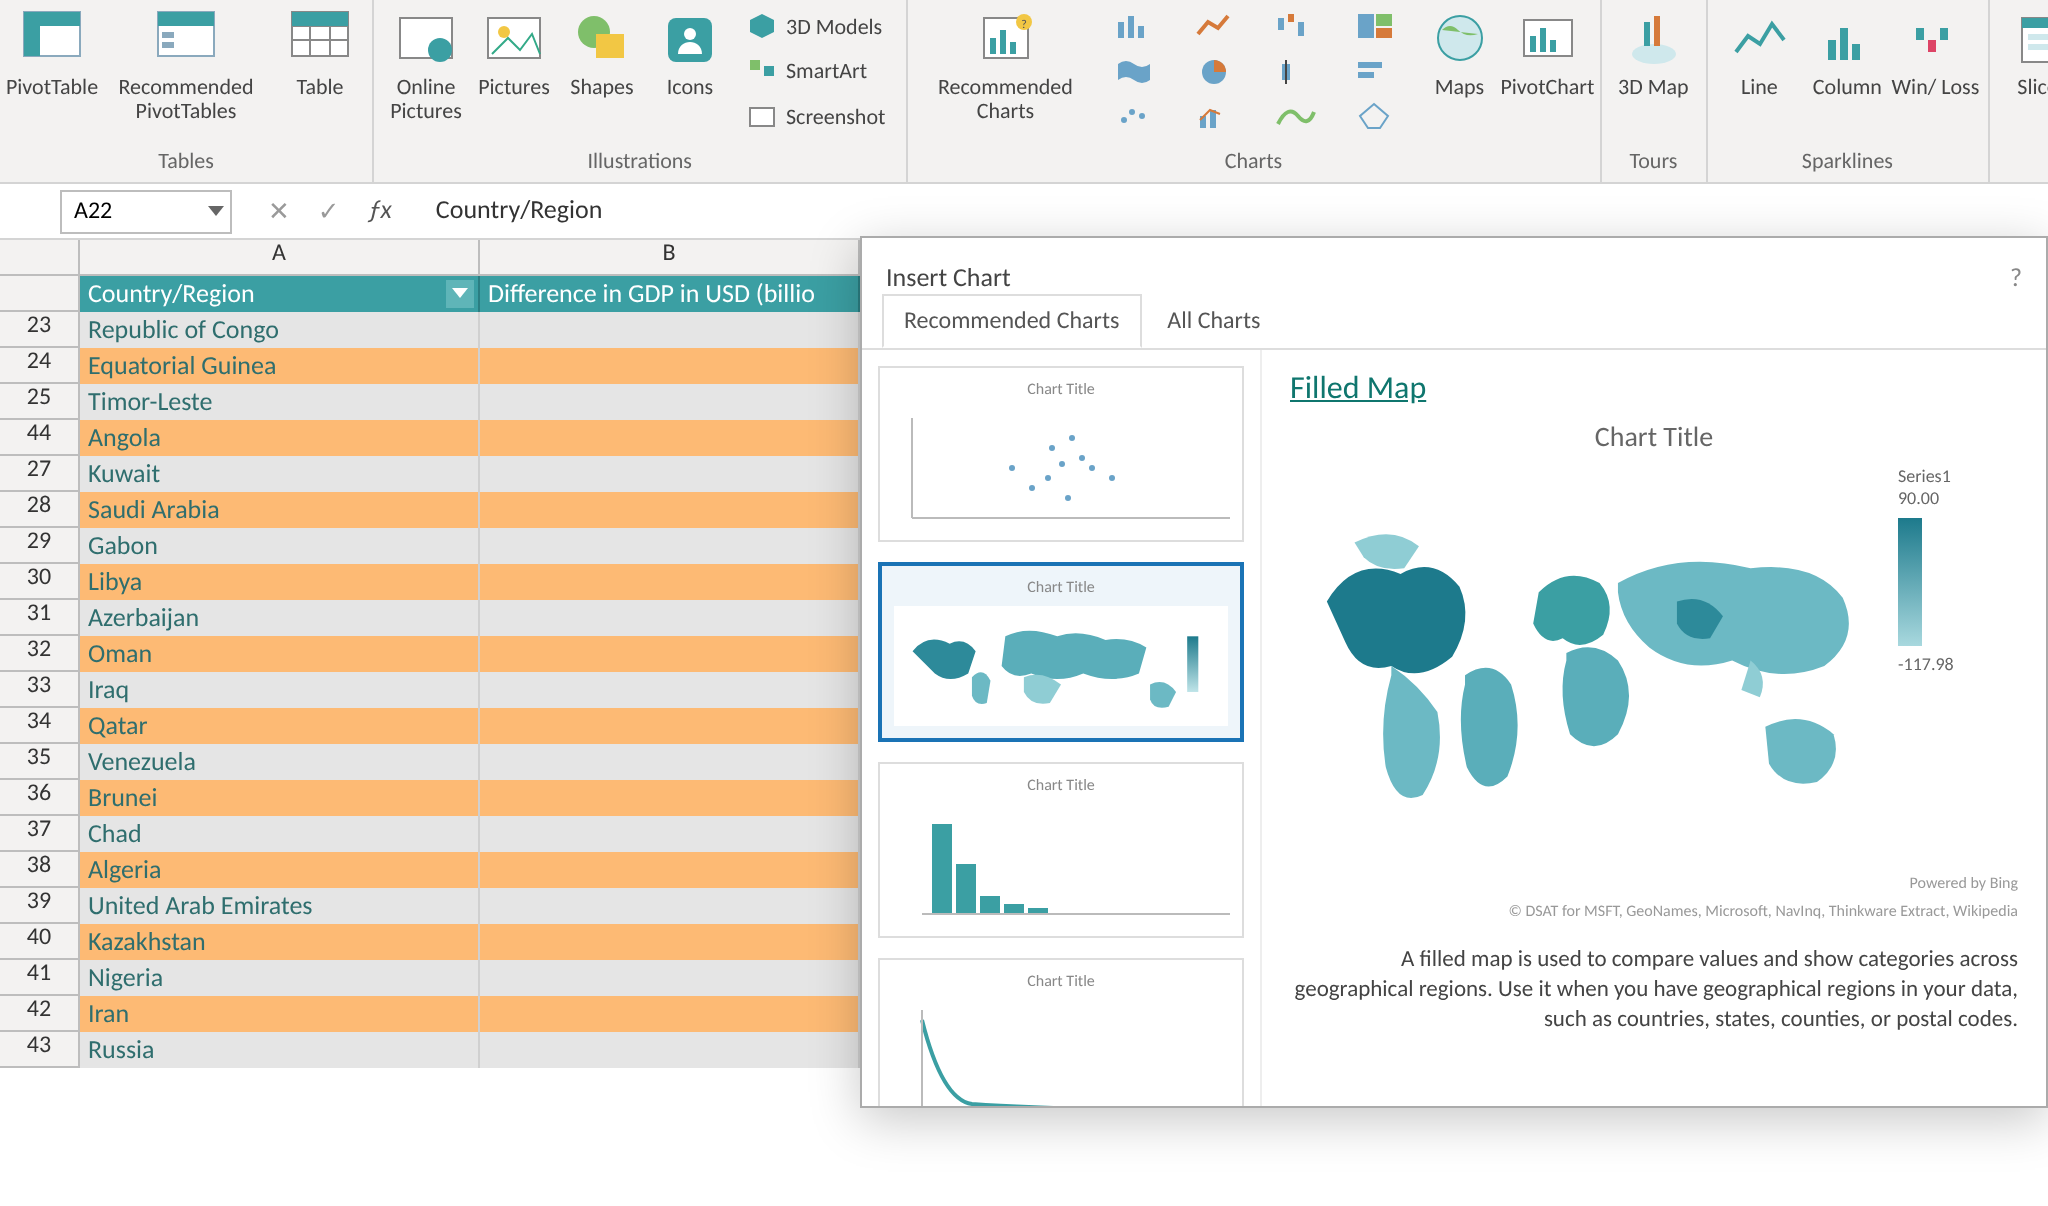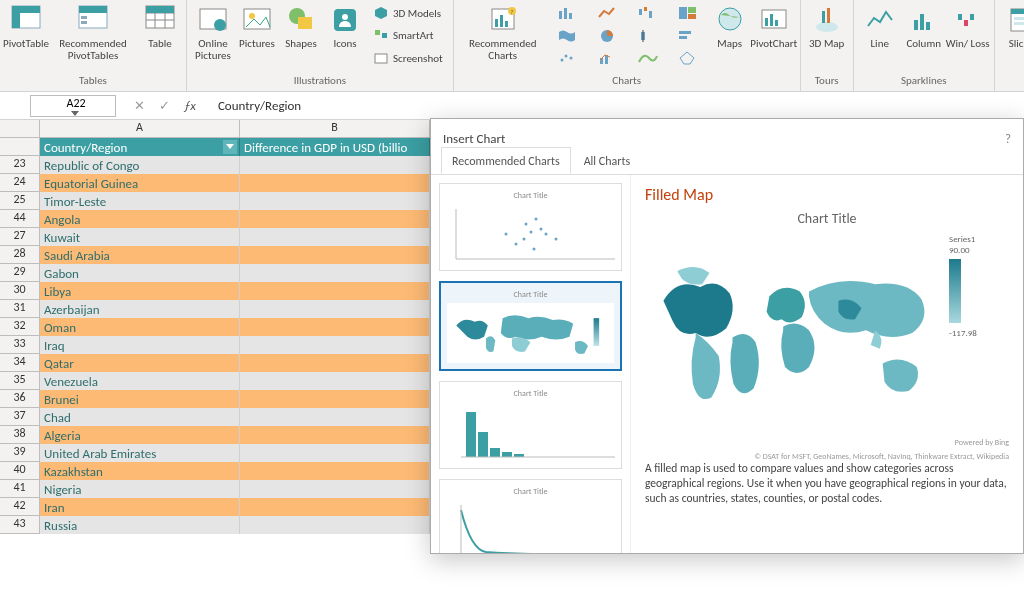--- a/index.html
+++ b/index.html
@@ -16,21 +16,21 @@
   .rbn-btn-small { display: flex; align-items: center; font-size: 11px; color:#444; height: 20px; padding: 0 4px; cursor:pointer;}
   .rbn-btn-small .ico { width:16px;height:16px;margin-right:4px;display:flex;align-items:center;justify-content:center;}
   .rbn-caption { font-size: 11px; color:#666; text-align:right; padding-bottom:2px; }
   .mini { display:flex; flex-direction:column; justify-content:space-around; height:68px; padding:0 2px;}
   .chart-cluster { display:flex; flex-wrap:wrap; width:160px; height:68px; }
   .chart-cluster .ci { width:40px; height:22px; display:flex;align-items:center;justify-content:center; }
   svg { display:block; }
 
   
   .fbar { display:flex; height:28px; border-bottom:1px solid #d4d4d4; align-items:center; background:#fff;}
-  .namebox { width:86px; height:22px; border:1px solid #bdbdbd; margin:0 6px 0 30px; font-size:12px; padding-left:6px; display:flex; align-items:center; justify-content:space-between;flex-direction:column;}
+  .namebox { width:86px; height:22px; border:1px solid #bdbdbd; margin:0 6px 0 30px; font-size:12px; padding-left:6px; display:flex; align-items:center; justify-content:space-between;}
   .namebox svg{margin-right:3px;}
   .fbar-btns { display:flex; gap:14px; color:#9a9a9a; font-size:13px; padding:0 12px;}
   .fbar-fx { font-style:italic; font-size:13px; color:#555;}
   .formula { flex:1; font-size:13px; padding-left:10px; color:#333;}
 
   
   .sheet { position:relative; }
   .col-hdr { display:flex; height:18px; }
   .rownum-col { width:40px; }
   .col-hdr .rownum-col { border-right:1px solid #bdbdbd; background:#f3f2f1; border-bottom:1px solid #bdbdbd;}
@@ -40,39 +40,39 @@
   .hdr-row .rownum, .data-row .rownum { width:40px; text-align:center; font-size:12px; color:#333; background:#f3f2f1; border-right:1px solid #bdbdbd; border-bottom:1px solid #bdbdbd;}
   .hdr-cell { background:#3b9fa3; color:#fff; font-size:13px; padding-left:4px; border-right:1px solid #2b7e82; display:flex; align-items:center; position:relative;}
   .hdr-cell .fico { position:absolute; right:2px; top:2px; width:14px;height:14px; background:#5fb5b8; display:flex;align-items:center;justify-content:center;}
   .cell { font-size:13px; color:#2f6e6e; padding-left:4px; border-right:1px solid #d0d0d0; display:flex; align-items:center; overflow:hidden;}
   .data-row.even .cell { background:#e5e5e5; }
   .data-row.odd .cell  { background:#fdba74; }
   .sheet-area { width:430px; position:relative; }
 
   
   .dialog { position:absolute; left:430px; top:118px; width:594px; height:436px; background:#fff; border:1px solid #ababab; box-shadow:0 6px 24px rgba(0,0,0,.22); display:flex; flex-direction:column;}
-  .dlg-title { height:28px; display:flex; align-items:flex-start; justify-content:space-between; padding:12px 12px; font-size:13px; color:#444;}
+  .dlg-title { height:28px; display:flex; align-items:flex-end; justify-content:space-between; padding:0 12px; font-size:13px; color:#444;}
   .dlg-tabs { display:flex; height:28px; border-bottom:1px solid #ddd; padding-left:10px; gap:2px;}
   .dlg-tab { font-size:12px; padding:6px 10px 4px; color:#555; border:1px solid transparent; cursor:pointer;}
   .dlg-tab.active { border:1px solid #ddd; border-bottom:1px solid #fff; background:#fff;}
   .dlg-body { flex:1; display:flex; overflow:hidden;}
   .dlg-left { width:200px; border-right:1px solid #eee; padding:8px; overflow:auto;}
   .thumb { border:1px solid #ddd; margin-bottom:10px; padding:6px; font-size:8px; color:#888; text-align:center; cursor:pointer;}
   .thumb.sel { border:2px solid #1a73b5; background:#eef5fa;}
   .thumb .tt { margin-bottom:4px;}
   .thumb-vis { height:60px; background:#fff; position:relative;}
   .dlg-right { flex:1; padding:10px 14px; overflow:auto;}
-  .preview-title { font-size:16px; color:#c2410c; margin-bottom:6px;}
+  .preview-title { font-size:16px; color:#0f766e; margin-bottom:6px;text-decoration:underline;}
   .preview-sub { font-size:14px; color:#666; text-align:center; margin-bottom:6px;}
   .mapbox { height:200px; position:relative; display:flex; }
   .map-svg { flex:1; }
   .legend { width:60px; font-size:9px; color:#666; display:flex; flex-direction:column; }
   .legend .bar { width:12px; height:64px; background:linear-gradient(#1d7a8c,#a8d8de); margin:4px 0;}
   .src { font-size:8px; color:#999; text-align:right; margin-top:4px;}
-  .desc { font-size:11.5px; color:#444; line-height:1.3;}
+  .desc { font-size:11.5px; color:#444; margin-top:12px; line-height:1.3;text-align:right;}
 </style>
 </head>
 <body>
 
 <div class="ribbon">
 
   <div class="rbn-group">
     <div class="rbn-row">
       <div class="rbn-btn-big nar">
         <span class="ico">

